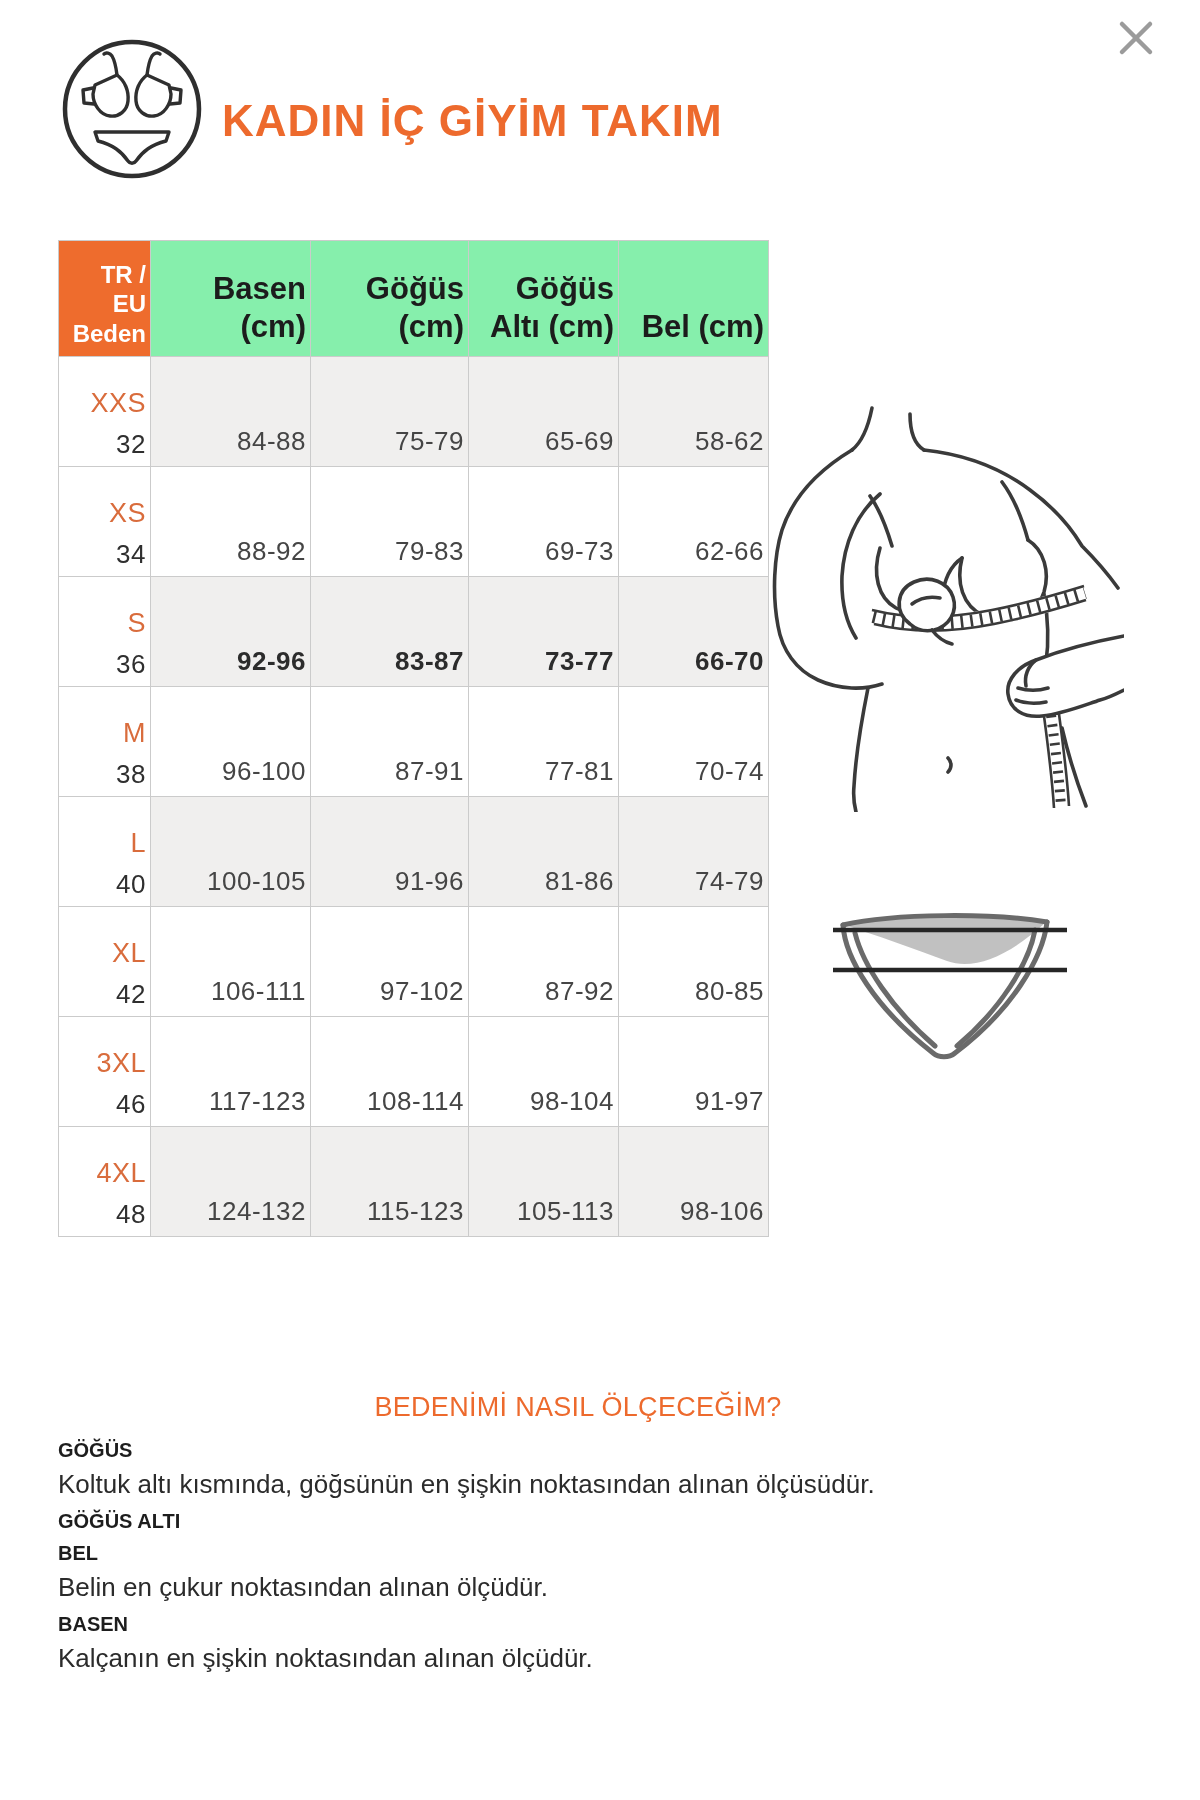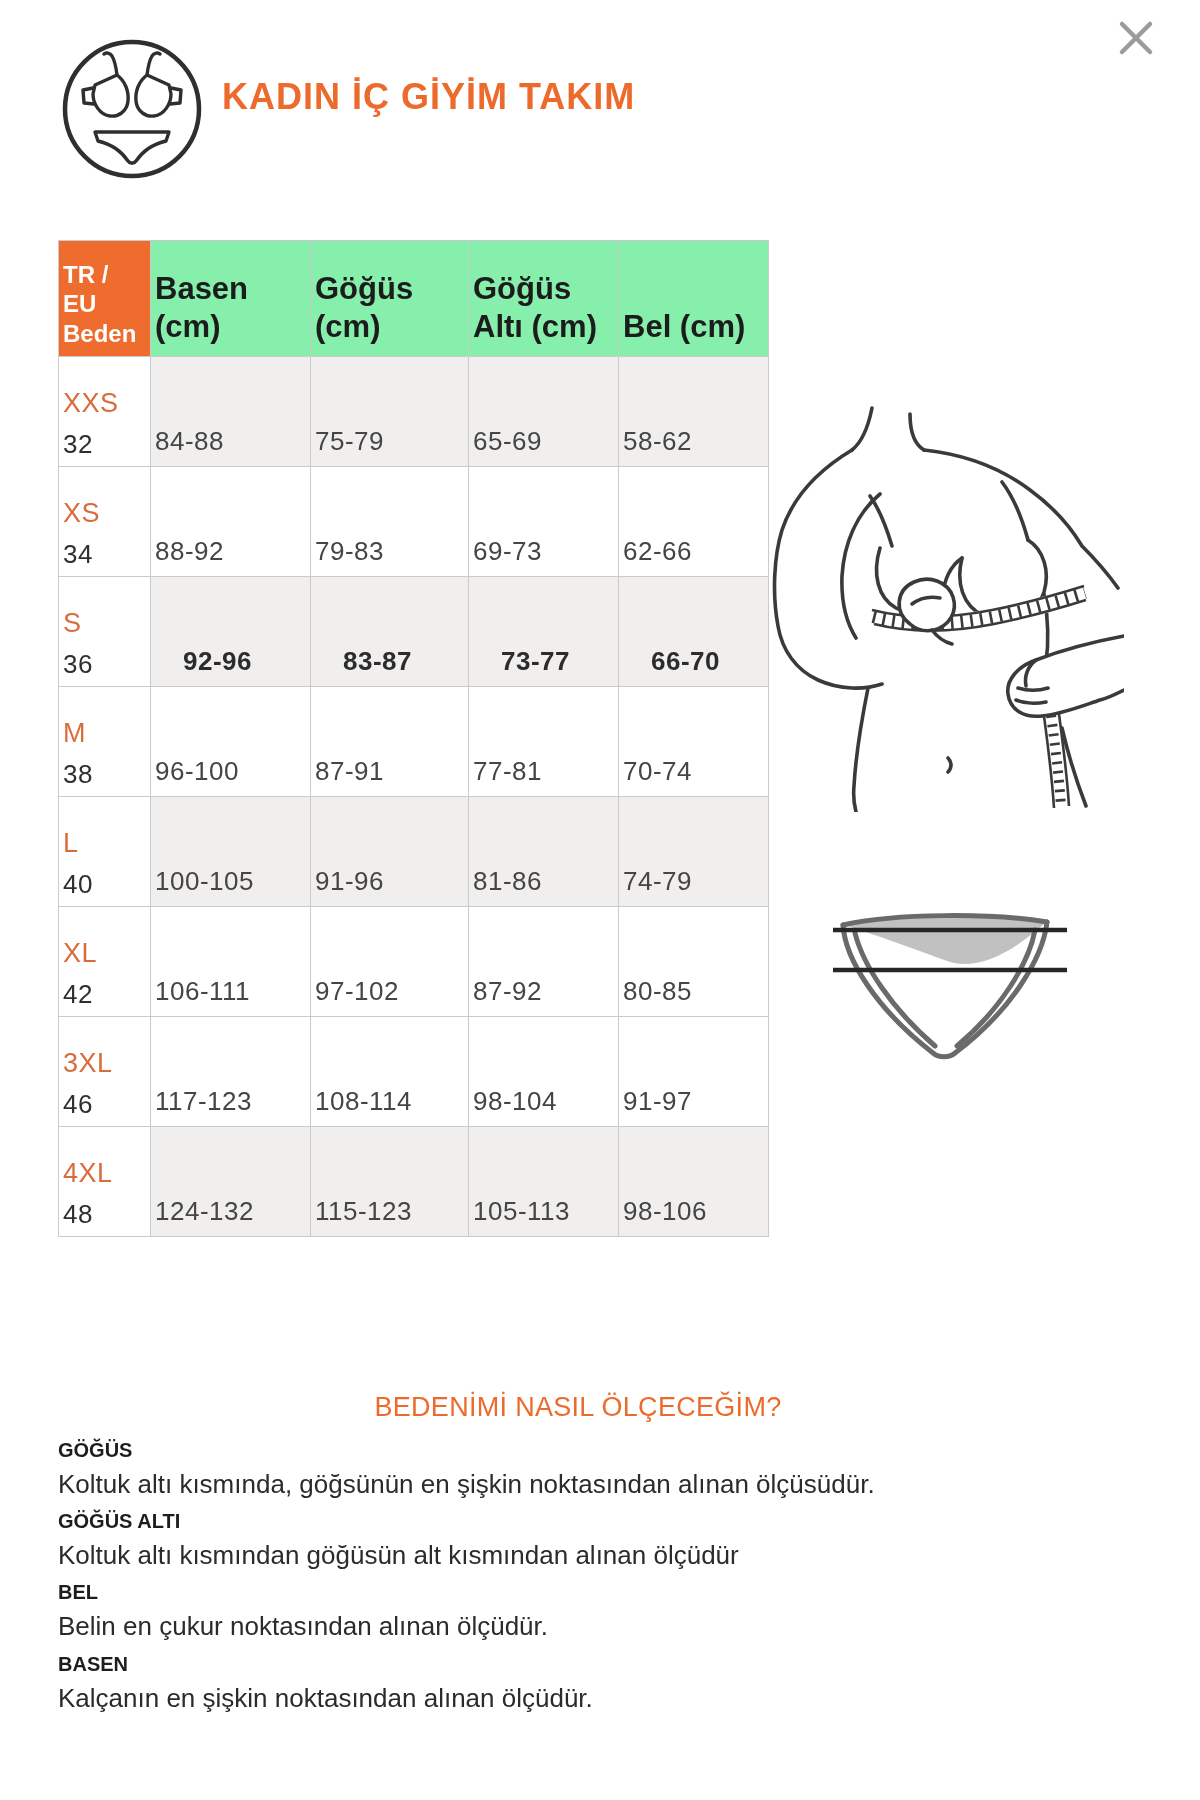--- a/index.html
+++ b/index.html
@@ -9,32 +9,32 @@
   }
   
   .close-btn{
     position:absolute;left:1108px;top:10px;width:56px;height:56px;
     background:transparent;border:none;padding:0;cursor:pointer;
   }
   
   .logo{position:absolute;left:58px;top:35px;width:148px;height:148px;}
   
   .title{
-    position:absolute;left:222px;top:76px;margin:0;
-    font-size:36px;font-weight:bold;letter-spacing:1px;color:var(--accent,#ED6A2D);
+    position:absolute;left:222px;top:96px;margin:0;
+    font-size:44px;font-weight:bold;letter-spacing:1px;color:var(--accent,#ED6A2D);
     white-space:nowrap;
   }
   
   .size-table{
     position:absolute;left:58px;top:240px;width:710px;
     border-collapse:collapse;table-layout:fixed;background:#fff;
   }
   .size-table th,.size-table td{
     border:1px solid var(--border,#cbcbcb);
-    text-align:left;vertical-align:bottom;padding:0 4px 9px 4px;
+    text-align:right;vertical-align:bottom;padding:0 4px 9px 4px;
     overflow:hidden;
   }
   .size-table thead th{
     height:106px;font-size:31px;font-weight:bold;color:#1c1c1c;
     background:#86efac;line-height:1.25;
   }
   .size-table thead th.beden-th{
     background:var(--header-bg,#EE6C2D);color:#ffffff;
     font-size:24px;line-height:1.22;padding-bottom:8px;
   }
@@ -267,21 +267,20 @@
     <line x1="18" y1="27" x2="252" y2="27" stroke="#262626" stroke-width="4.5"></line>
     <line x1="18" y1="67" x2="252" y2="67" stroke="#262626" stroke-width="4.5"></line>
   </svg>
 
   <div class="guide">
     <div class="guide-heading">BEDENİMİ NASIL ÖLÇECEĞİM?</div>
     <div id="guide-sections">
         <div class="guide-term">GÖĞÜS</div>
         <div class="guide-desc">Koltuk altı kısmında, göğsünün en şişkin noktasından alınan ölçüsüdür.</div>
         <div class="guide-term">GÖĞÜS ALTI</div>
-        <div class="guide-desc">Koltuk altı kısmından göğüsün alt kısmından alınan ölçüdür</div>
         <div class="guide-term">BEL</div>
         <div class="guide-desc">Belin en çukur noktasından alınan ölçüdür.</div>
         <div class="guide-term">BASEN</div>
         <div class="guide-desc">Kalçanın en şişkin noktasından alınan ölçüdür.</div>
       </div>
   </div>
 
 </div>
 
 </body></html>

